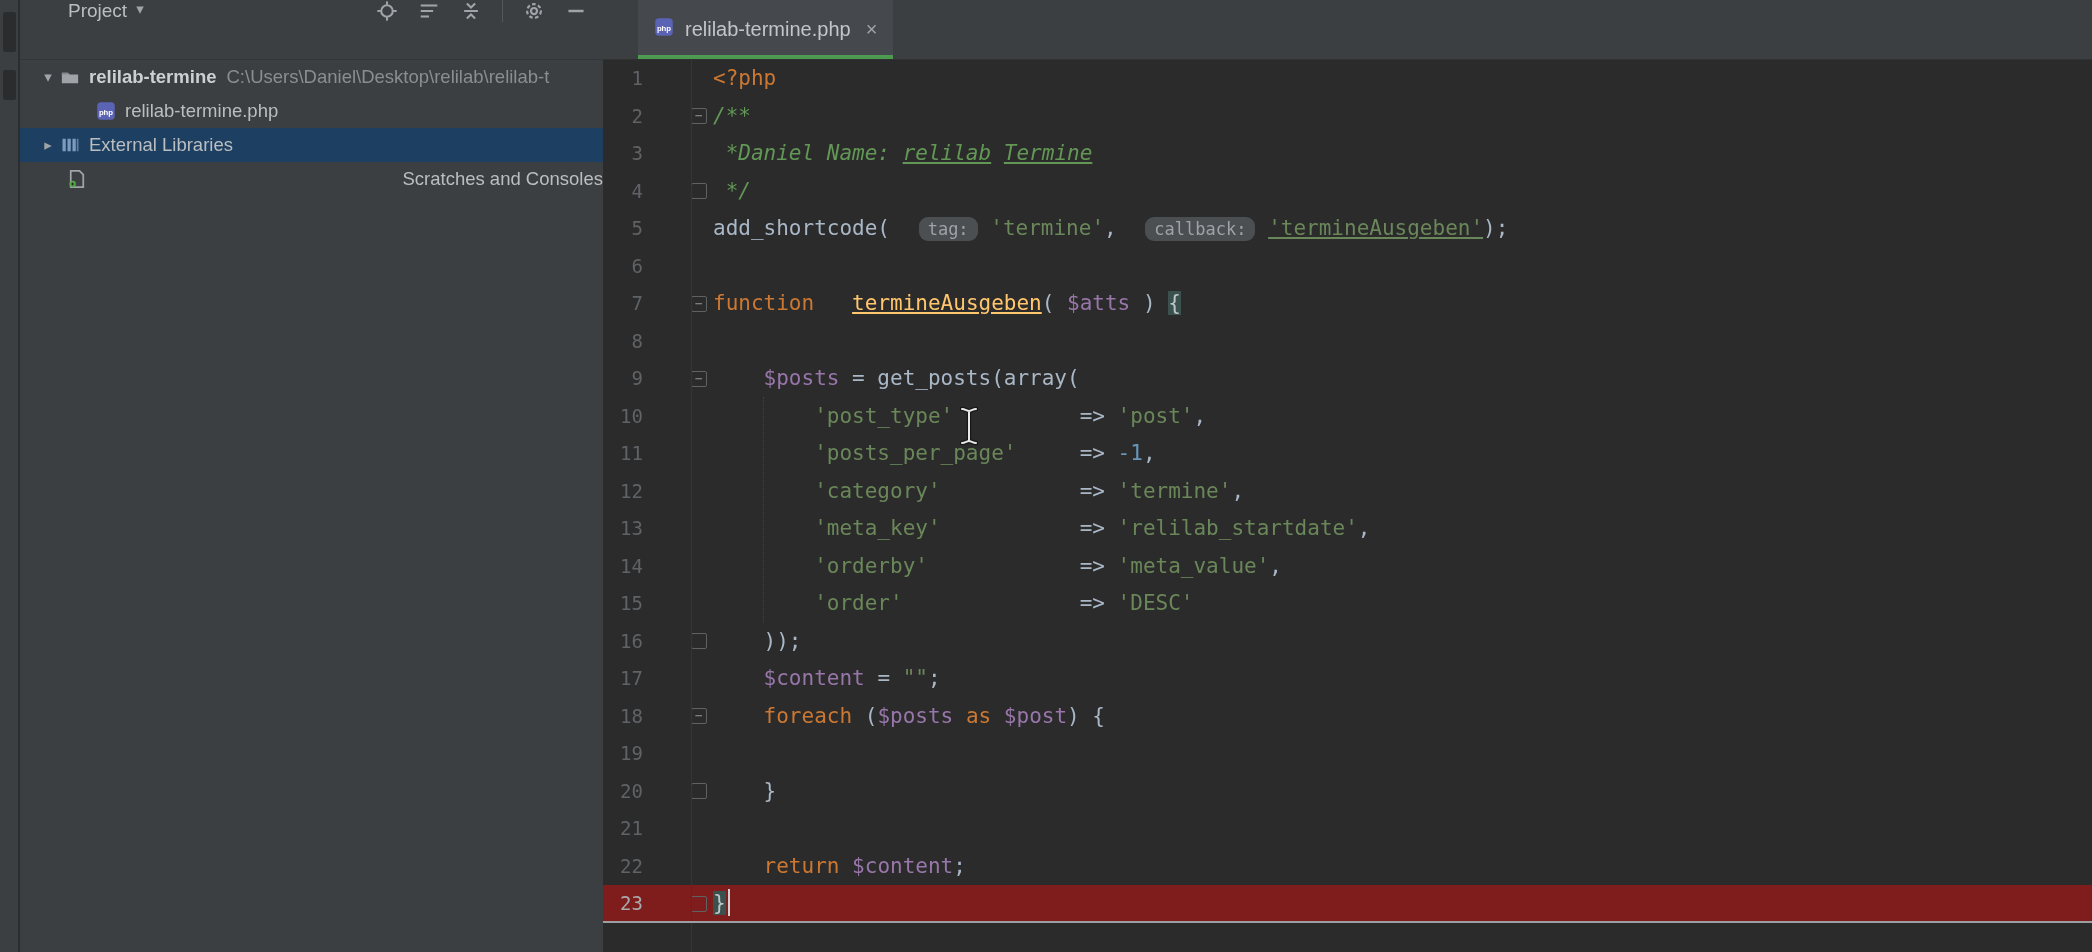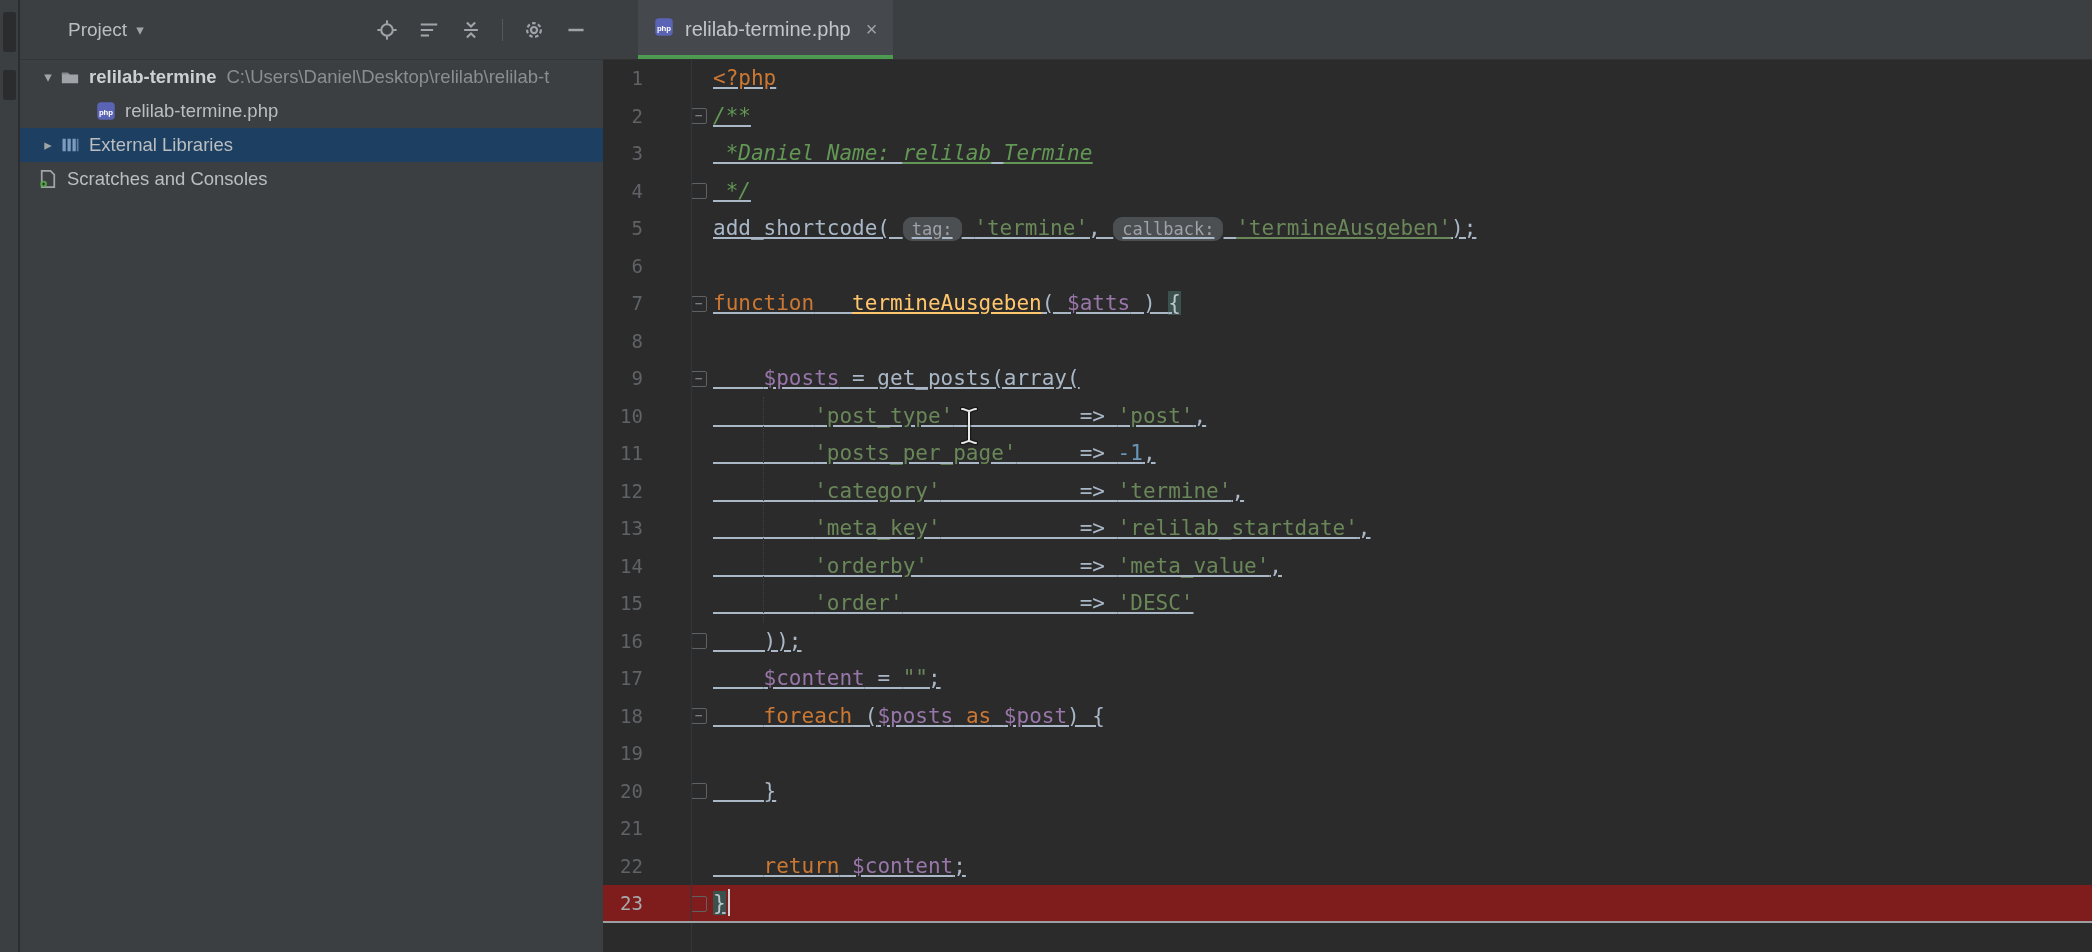--- a/index.html
+++ b/index.html
@@ -9,69 +9,69 @@
   .app { position:absolute; inset:0; }
 
   
   .tool-strip { position:absolute; left:0; top:0; width:19px; height:100%; background:#3c3f41; border-right:1px solid #2c2e30; }
   .stripe-btn { position:absolute; left:3px; width:13px; background:#2a2c2e; border-radius:2px; }
   .stripe-btn.b1 { top:12px; height:40px; }
   .stripe-btn.b2 { top:70px; height:30px; }
 
   
   .project-panel { position:absolute; left:20px; top:0; width:583px; height:100%; background:#3c3f41; }
-  .panel-header { height:60px; display:flex; align-items:center; padding:0 16px 0 48px; border-bottom:1px solid #333638; color:#bbbec1; font-size:19px; }
+  .panel-header { height:60px; display:flex; align-items:flex-start; padding:0 16px 0 48px; border-bottom:1px solid #333638; color:#bbbec1; font-size:19px; }
   .ph-caret { margin-left:9px; color:#9fa4a8; font-size:15px; }
   .ph-icons { margin-left:auto; display:flex; align-items:center; gap:20px; }
   .ph-icons svg { display:block; }
   .ph-divider { width:1px; height:22px; background:#55585a; }
 
   .tree-row { height:34px; display:flex; align-items:center; font-size:18.5px; color:#bbbec1; white-space:nowrap; overflow:hidden; }
   .tree-row.selected { background:#1d3f61; }
   .tree-row .chev { width:22px; text-align:center; color:#9fa4a8; font-size:15px; flex:0 0 22px; }
   .tree-row .ticon { width:22px; display:flex; align-items:center; justify-content:center; flex:0 0 22px; }
   .tree-row .tname { margin-left:8px; }
   .tree-row .tname.bold { font-weight:bold; color:#cdd0d2; }
   .tree-row .tpath { margin-left:10px; color:#8a8e91; }
   .pad-root { padding-left:17px; }
   .pad-file { padding-left:75px; }
-  .pad-scr  { padding-left:17px; }
+  .pad-scr  { padding-left:46px;justify-content:space-between; }
 
   
   .editor { position:absolute; left:603px; top:0; right:0; height:100%; background:#2b2b2b; }
   .tab-bar { height:60px; background:#3c3f41; border-bottom:1px solid #2f3133; display:flex; padding-left:35px; }
   .tab { display:flex; align-items:center; gap:11px; padding:0 16px; background:#45484c; position:relative; color:#c3c6c8; font-size:20px; }
   .tab::after { content:""; position:absolute; left:0; right:0; bottom:0; height:4px; background:#4d9b51; }
   .tab-close { color:#9fa4a8; font-size:20px; margin-left:4px; }
 
   .code-area { position:absolute; left:0; right:0; top:60px; bottom:0; font-family:"DejaVu Sans Mono","Liberation Mono",monospace; font-size:21px; }
   .gutter-border { position:absolute; left:88px; top:0; bottom:0; width:1px; background:#33363a; }
   .indent-guide { position:absolute; left:160px; top:337px; height:226px; border-left:1px dotted #3f4246; }
   .caret-row-edge { position:absolute; left:0; right:0; top:861px; height:2px; background:#9da0a3; }
 
   .code-line { display:flex; height:37.5px; line-height:37.5px; }
   .code-line.current { background:#7f1d1d; }
   .ln { flex:0 0 40px; text-align:right; color:#606366; font-size:19px; }
   .code-line.current .ln { color:#a8abad; }
   .fold-slot { flex:0 0 70px; display:flex; justify-content:flex-end; align-items:center; padding-right:6px; }
   .fold-box { width:16px; height:16px; border:1px solid #5f6265; border-radius:2px; color:#8b8f92; font-size:13px; line-height:13px; text-align:center; }
-  .code-text { white-space:pre; color:#a9b7c6;text-decoration:underline; }
+  .code-text { white-space:pre; color:#a9b7c6; }
 
   .tk-d { color:#a9b7c6; }
   .tk-k { color:#cc7832; }
   .tk-t { color:#cc7832; }
   .tk-s { color:#6a8759; }
   .tk-su { color:#6a8759; text-decoration:underline; }
   .tk-v { color:#9876aa; }
   .tk-n { color:#6897bb; }
   .tk-c { color:#629755; font-style:italic; }
   .tk-cu { color:#629755; font-style:italic; text-decoration:underline; }
   .tk-f { color:#ffc66d; text-decoration:underline; }
   .tk-b { background:#3b514d; color:#bfc5c9; }
-  .tk-h { background:#4c4f52; color:#9ea3a7; border-radius:9px; padding:2px 9px; font-size:17px; }
+  .tk-h { background:#4c4f52; color:#9ea3a7; border-radius:9px; padding:2px 9px; font-size:17px;margin-left:16px; }
 
   .caret { display:inline-block; width:2px; height:27px; background:#d2d2d2; vertical-align:middle; margin-left:2px; position:relative; top:-2px; }
 
   .mouse-cursor { position:absolute; left:958px; top:406px; z-index:10; }
 </style>
 </head>
 <body>
 
 <div class="app">
 

